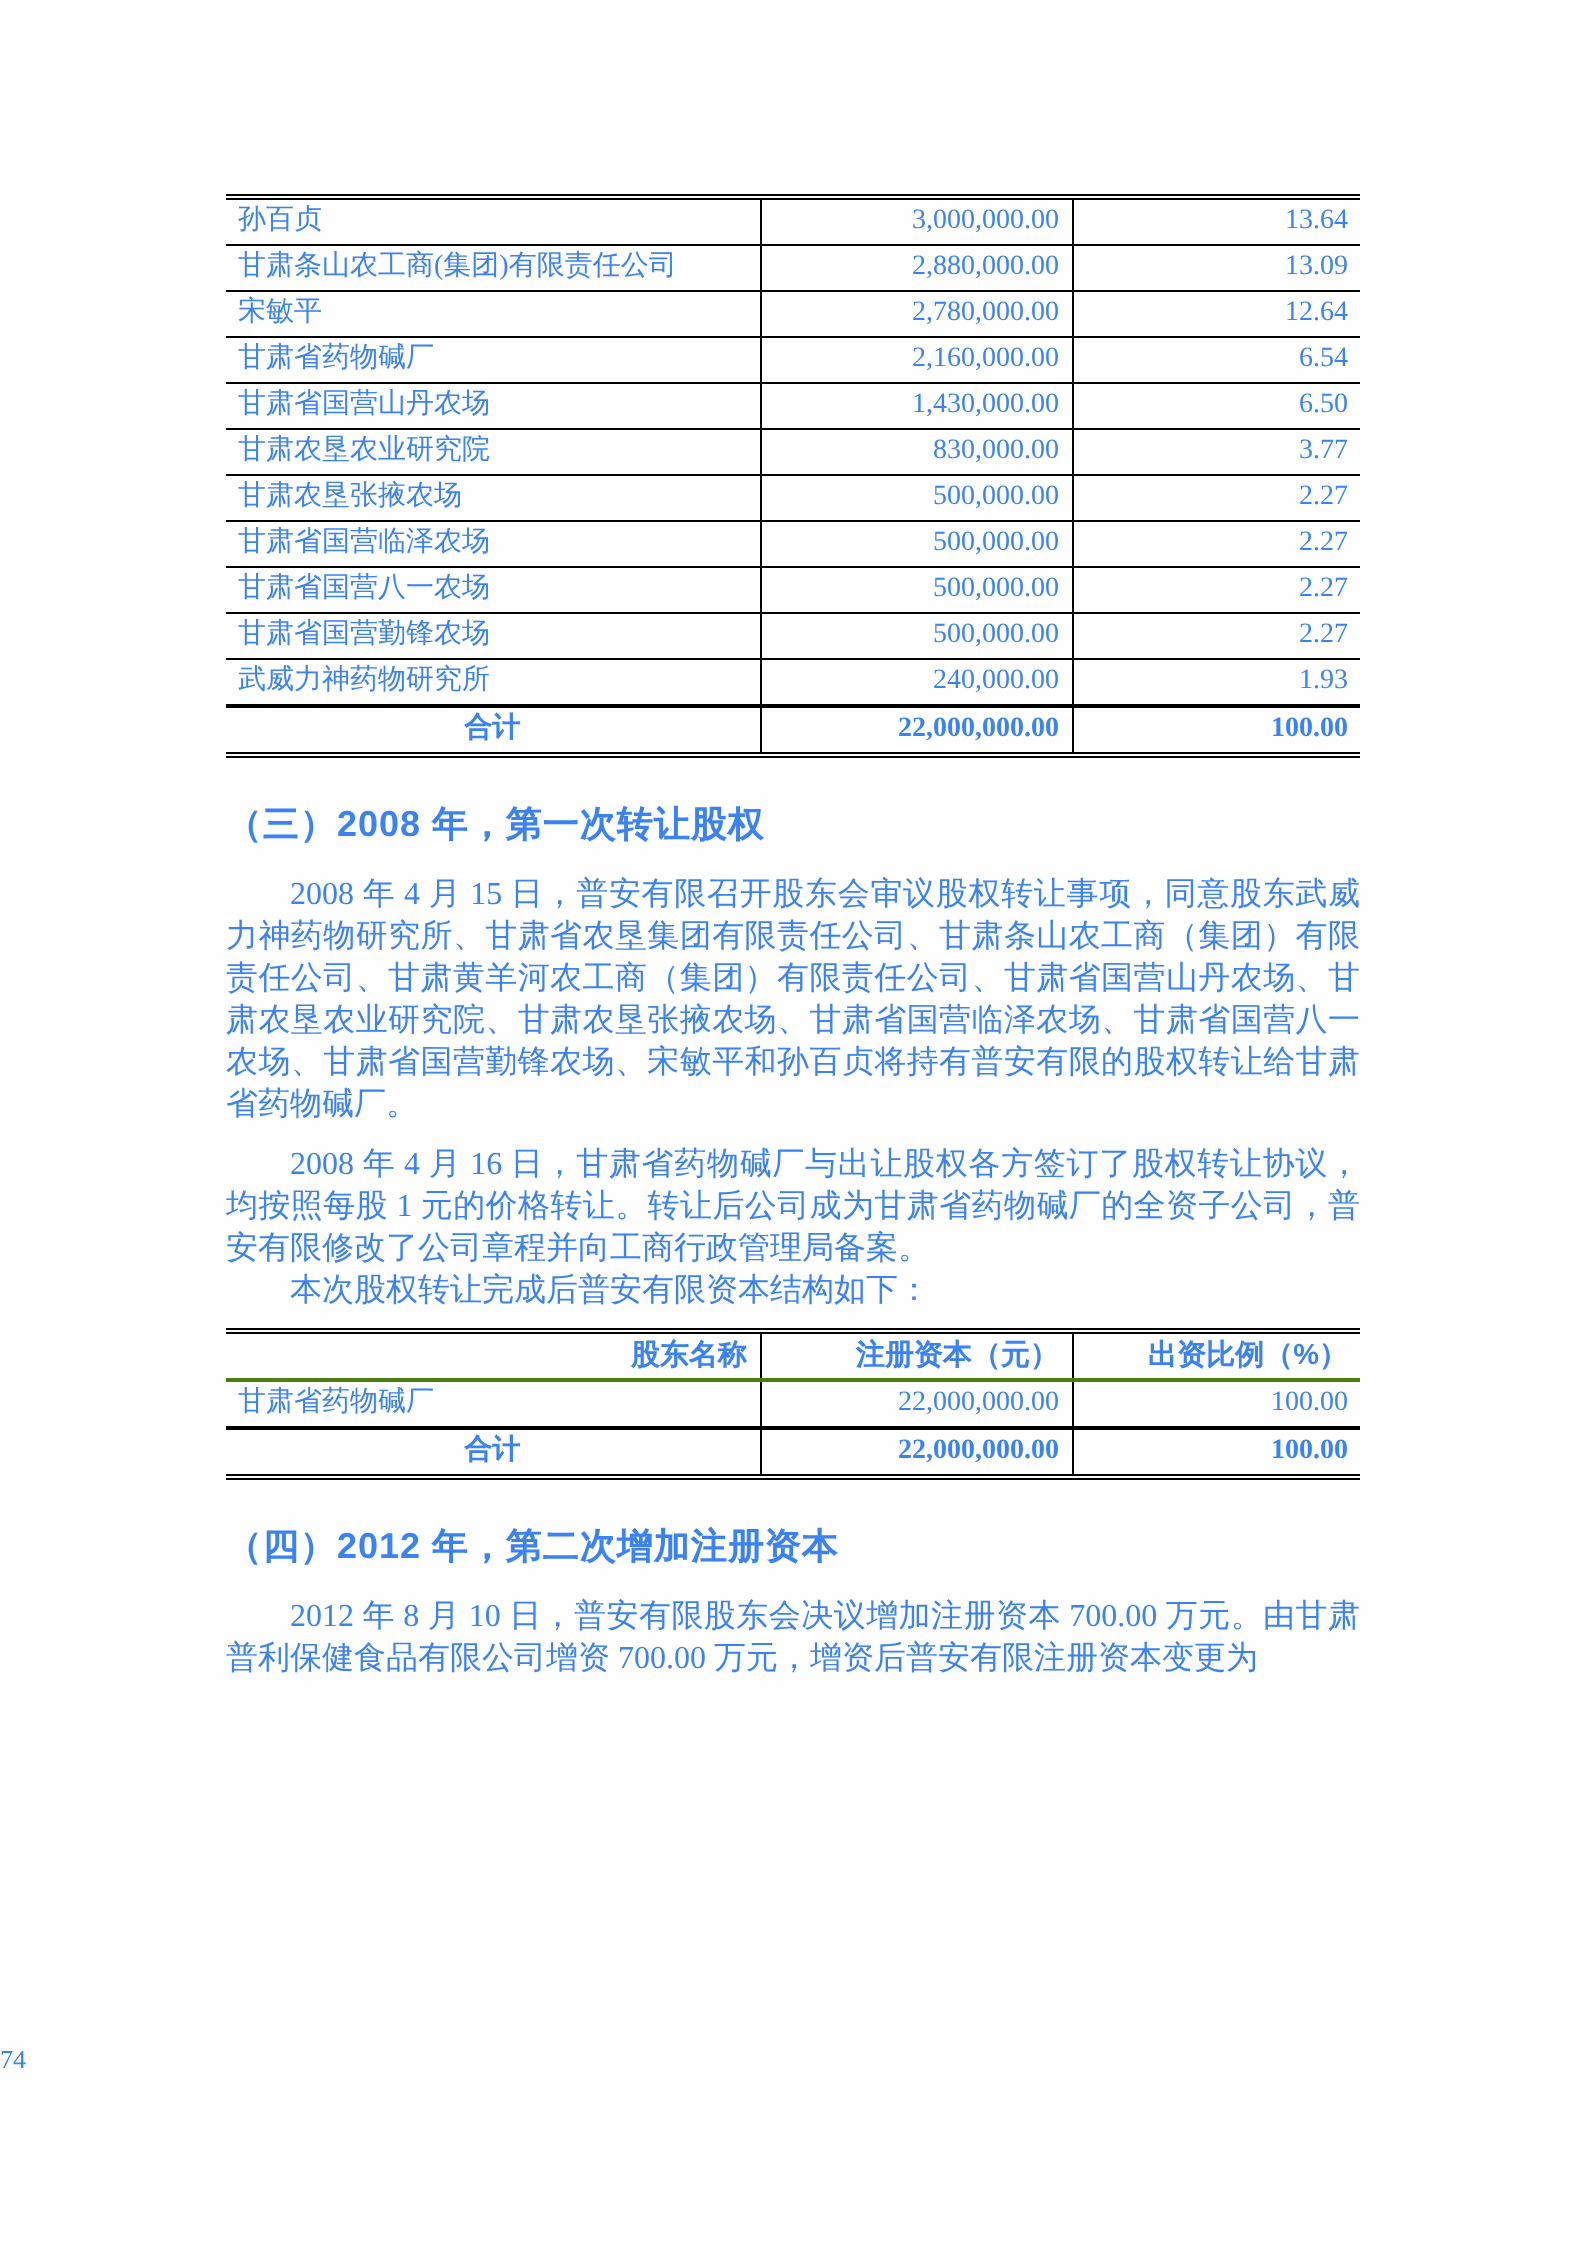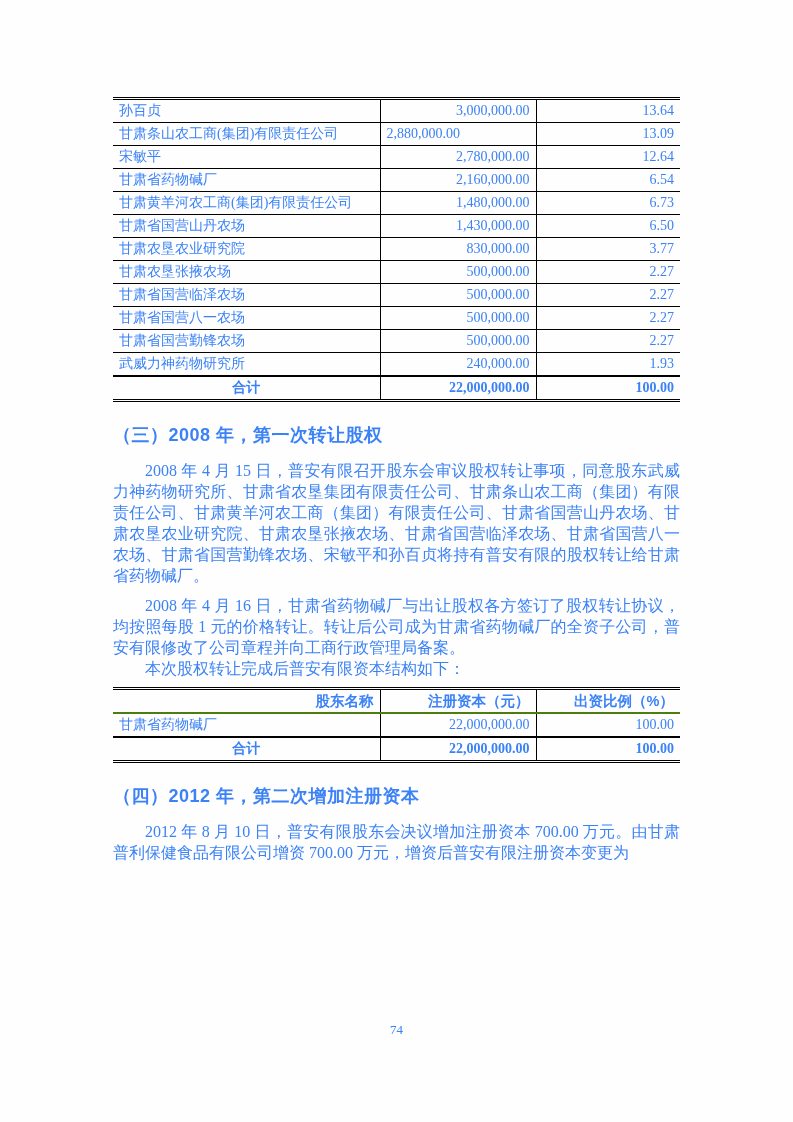--- a/index.html
+++ b/index.html
@@ -71,21 +71,21 @@
     margin: 0;
   }
   p.gap-after { margin-bottom: 9px; }
   .tbl2-wrap { margin-top: 8px; }
 
   .pageno {
     position: absolute;
     left: 0;
     top: 1022px;
     width: 793px;
-    text-align: center;
+    text-align: left;
     font-size: 13px;
   }
 </style>
 </head>
 <body>
 
 <div class="page">
 
   <table class="tbl">
     <colgroup>
@@ -94,37 +94,32 @@
         <col class="c3">
       </colgroup>
     <tbody>
         <tr>
           <td style="text-align: left;">孙百贞</td>
           <td style="text-align: right;">3,000,000.00</td>
           <td style="text-align: right;">13.64</td>
         </tr>
         <tr>
           <td style="text-align: left;">甘肃条山农工商(集团)有限责任公司</td>
-          <td style="text-align: left; margin-top: 24px;">2,880,000.00</td>
+          <td style="text-align: right; margin-top: 24px;">2,880,000.00</td>
           <td style="text-align: right;">13.09</td>
         </tr>
         <tr>
           <td style="text-align: left;">宋敏平</td>
           <td style="text-align: right;">2,780,000.00</td>
           <td style="text-align: right;">12.64</td>
         </tr>
         <tr>
           <td style="text-align: left;">甘肃省药物碱厂</td>
           <td style="text-align: right;">2,160,000.00</td>
           <td style="text-align: right;">6.54</td>
-        </tr>
-        <tr>
-          <td style="text-align: left;">甘肃黄羊河农工商(集团)有限责任公司</td>
-          <td style="text-align: right;">1,480,000.00</td>
-          <td style="text-align: right;">6.73</td>
         </tr>
         <tr>
           <td style="text-align: left;">甘肃省国营山丹农场</td>
           <td style="text-align: right;">1,430,000.00</td>
           <td style="text-align: right;">6.50</td>
         </tr>
         <tr>
           <td style="text-align: left;">甘肃农垦农业研究院</td>
           <td style="text-align: right;">830,000.00</td>
           <td style="text-align: right;">3.77</td>

